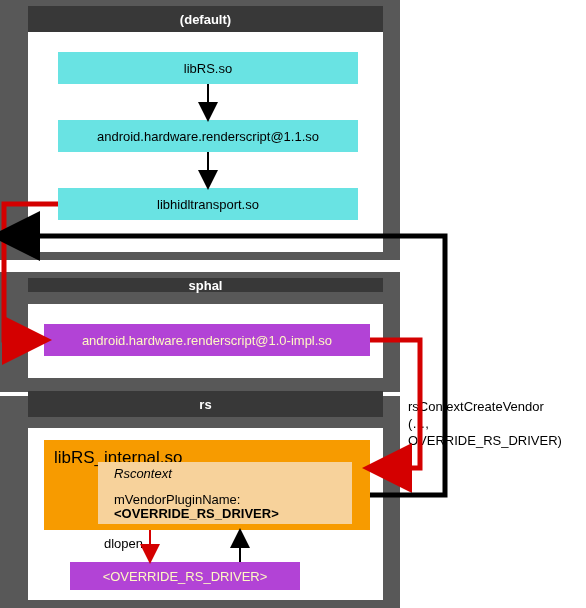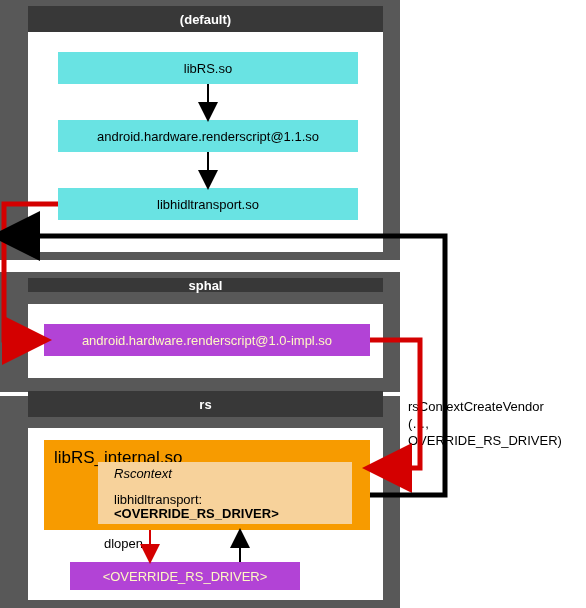--- a/index.html
+++ b/index.html
@@ -56,21 +56,21 @@
       <span>rs</span>
     </div>
   <div class="panel" style="left:28px;top:428px;width:355px;height:172px"></div>
 
   <div class="node orange" style="left:44px;top:440px;width:326px;height:90px;justify-content:flex-start;align-items:flex-start">
      <span class="innerlabel">libRS_internal.so</span>
   </div>
 
   <div class="node peach" style="left:98px;top:462px;width:254px;height:62px;display:block;text-align:left">
      <div class="rsbody" style="top:4px;font-style:italic">Rscontext</div>
-     <div class="rsbody" style="top:30px">libhidltransport:</div>
+     <div class="rsbody" style="top:30px">mVendorPluginName:</div>
      <div class="rsbody" style="top:44px;font-weight:700">&lt;OVERRIDE_RS_DRIVER&gt;</div>
   </div>
 
   <div class="node purple" style="left:70px;top:562px;width:230px;height:28px">
       <span>&lt;OVERRIDE_RS_DRIVER&gt;</span>
     </div>
 
   <div class="lbl" style="left:104px;top:536px"><span>dlopen</span></div>
 
   <div class="lbl" style="left:408px;top:398px;line-height:17px">

